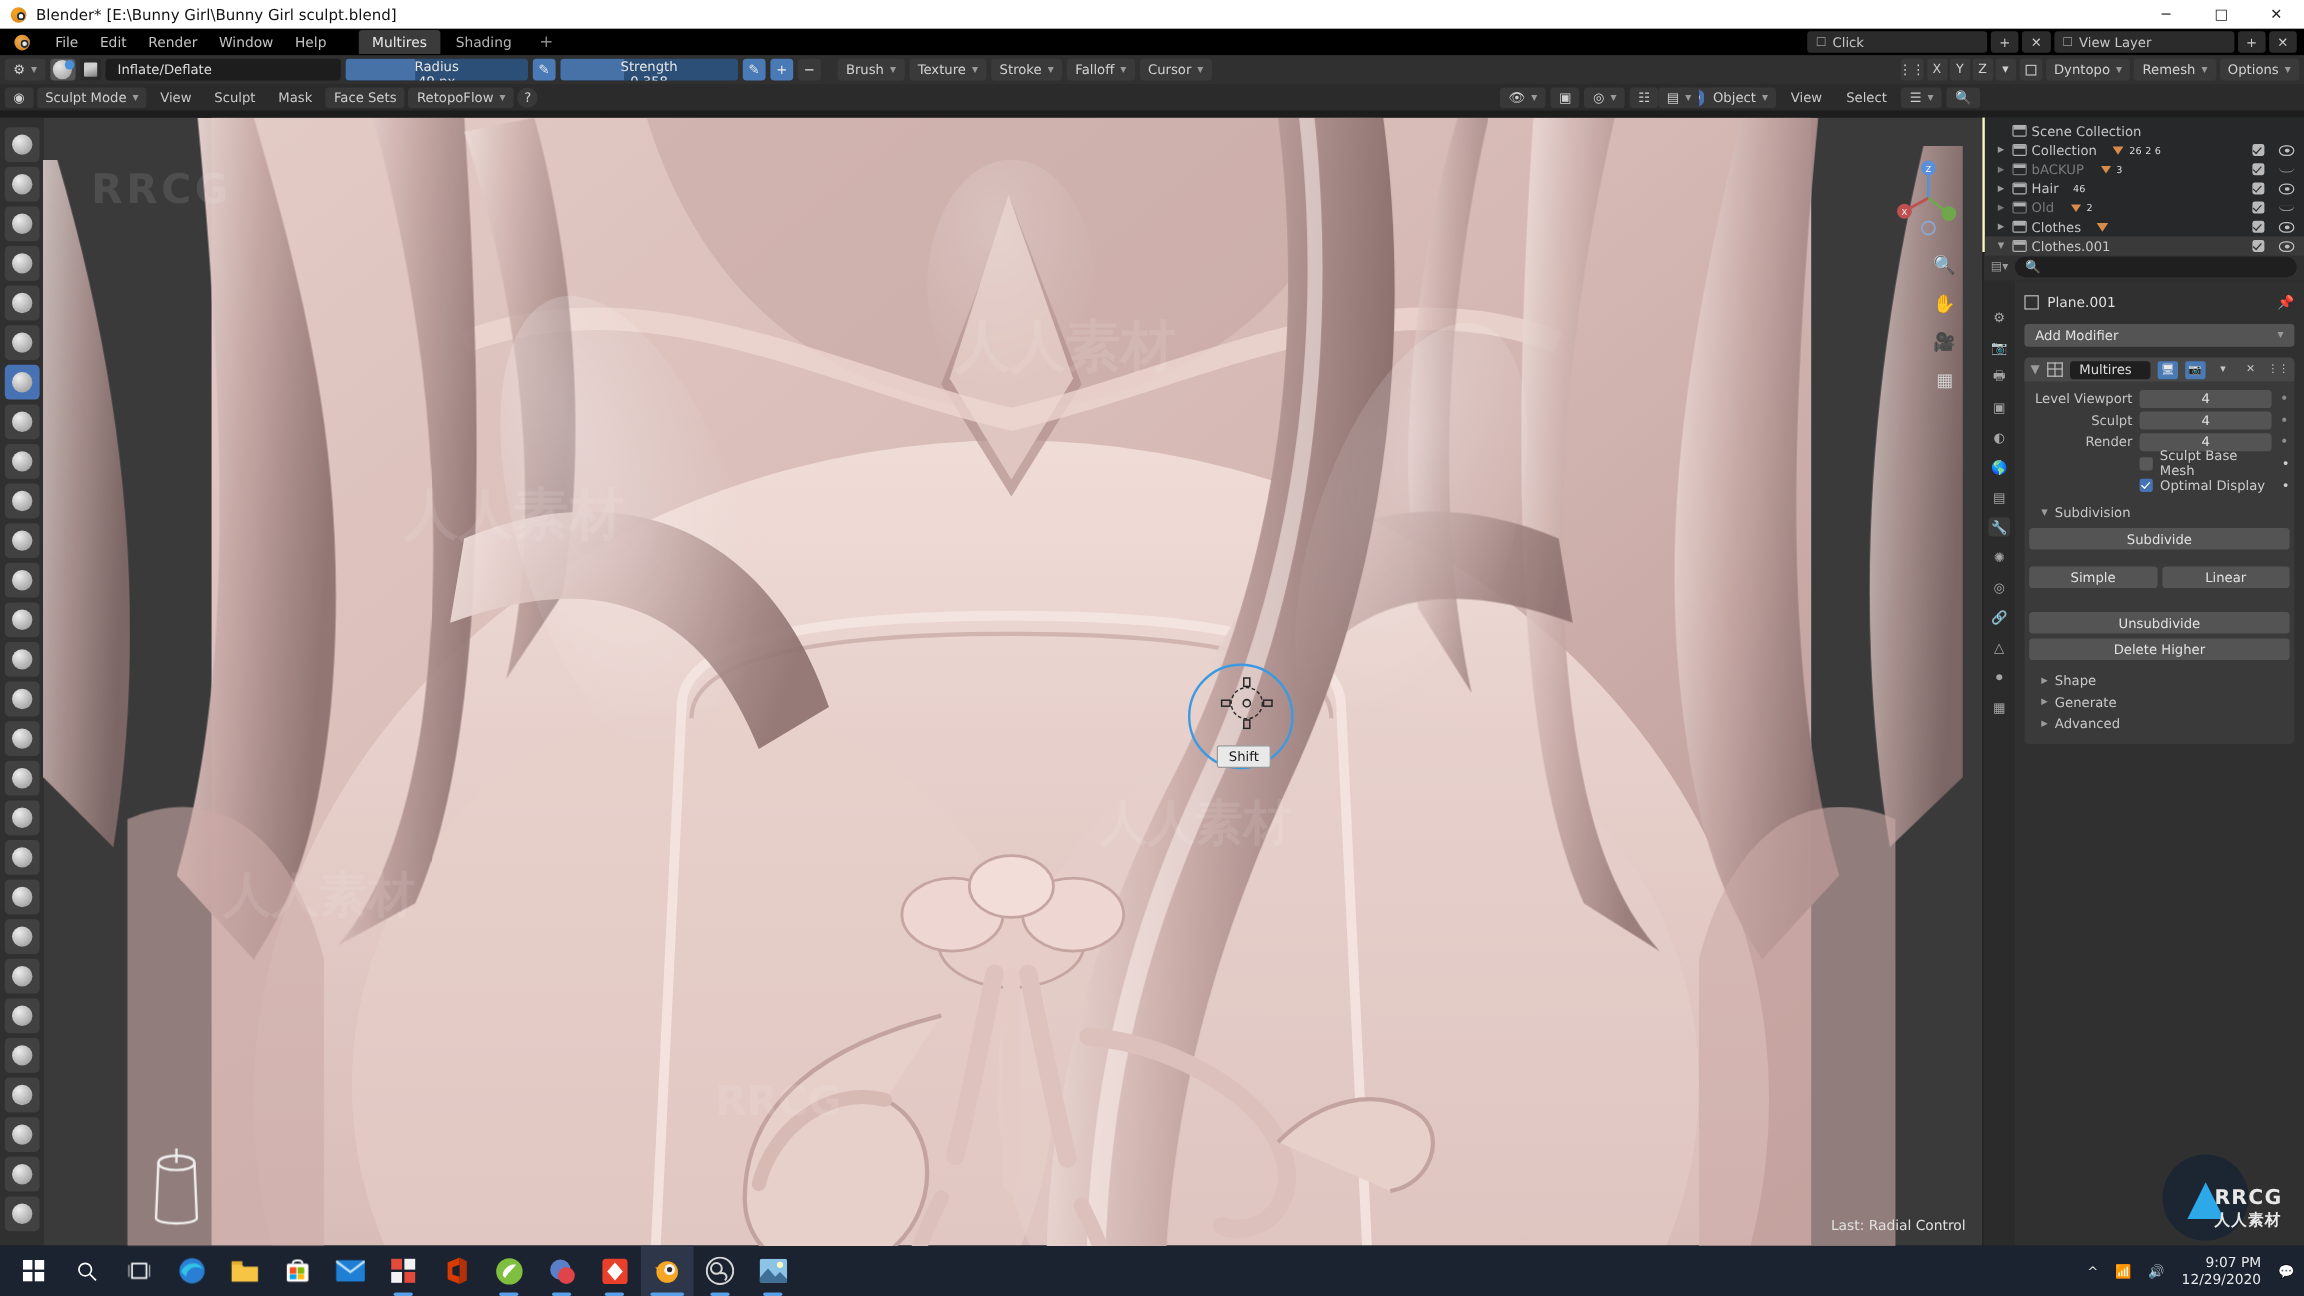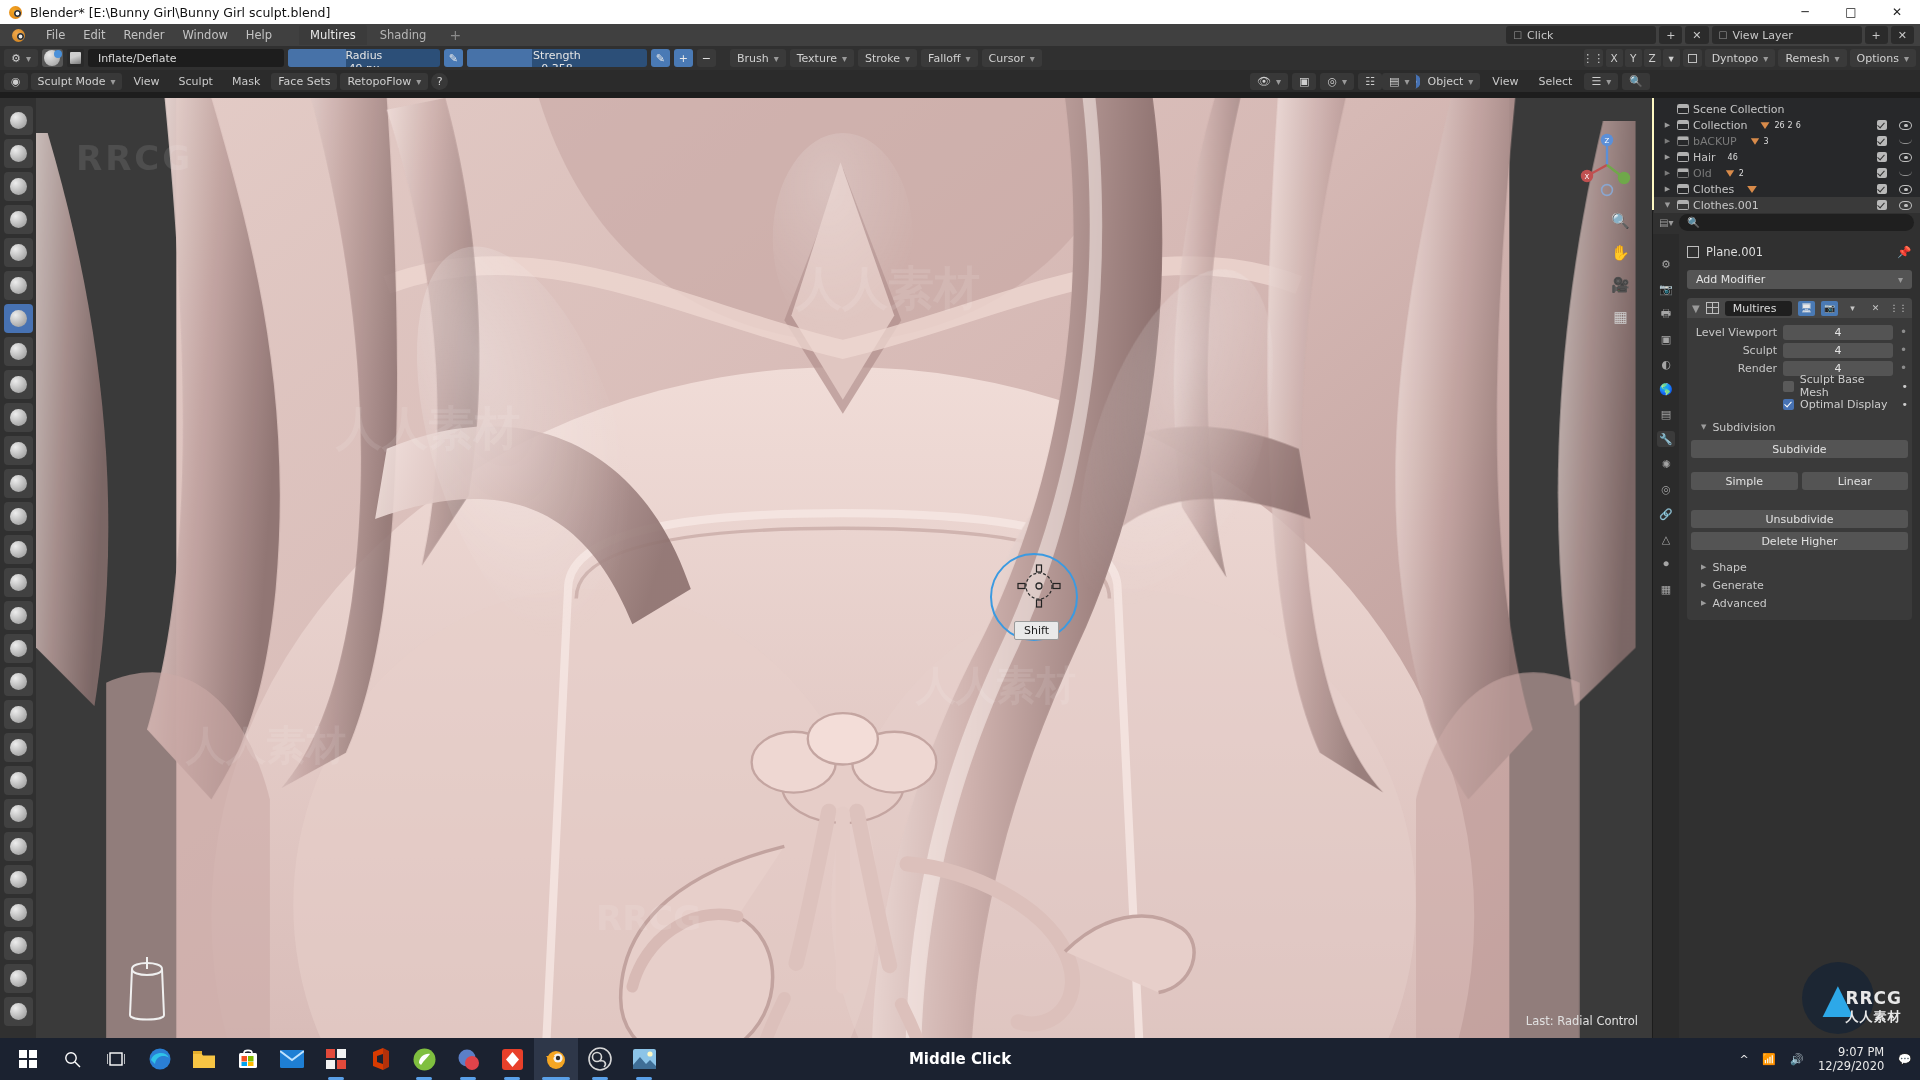--- a/index.html
+++ b/index.html
@@ -13,21 +13,21 @@
   .winbar .blogo { width:15px; height:15px; margin-right:7px; position:relative; }
   .winbar .blogo::before{content:"";position:absolute;inset:1px;border-radius:50%;
      background:radial-gradient(circle at 35% 35%,#f5a623,#d77b12);}
   .winbar .blogo::after{content:"";position:absolute;left:6px;top:5px;width:7px;height:7px;
      border-radius:50%;background:#fff;box-shadow:inset 0 0 0 1.6px #2b2b2b;}
   .wincontrols { position:absolute; right:0; top:0; height:24px; display:flex; }
   .wincontrols div { width:46px; height:24px; display:flex; align-items:center;
      justify-content:center; font-size:12px; color:#222; }
 
   
-  .topmenu { height:22px; background:#404040; display:flex; align-items:center;
+  .topmenu { height:22px; background:#000000; display:flex; align-items:center;
              font-size:11.5px; color:#c3c3c3; padding-left:6px; position:relative; }
   .topmenu .blogo2{width:17px;height:17px;position:relative;margin:0 10px 0 4px;}
   .topmenu .blogo2::before{content:"";position:absolute;inset:2px;border-radius:50%;
      background:radial-gradient(circle at 35% 35%,#f0a84b,#c97a14);}
   .topmenu .blogo2::after{content:"";position:absolute;left:7px;top:6px;width:7px;height:7px;
      border-radius:50%;background:#e9e9e9;box-shadow:inset 0 0 0 1.6px #2b2b2b;}
   .topmenu .mi { padding:0 9px; line-height:22px; }
   .wtabs { display:flex; align-items:center; margin-left:18px; gap:2px; }
   .wtab { font-size:11.5px; padding:3px 11px; border-radius:3px 3px 0 0; color:#b6b6b6; }
   .wtab.active { background:#3b3b3b; color:#e8e8e8; }
@@ -276,21 +276,21 @@
     </span>
     <span class="brushprev blue"></span>
     <span class="thumb"></span>
     <span class="namefield">Inflate/Deflate</span>
     <span class="slider" style="width:152px">
       <span class="fill" style="width:38%"></span>
       <span>Radius</span>
       <span>49 px</span>
     </span>
     <span class="minibtn">✎</span>
-    <span class="slider" style="width:180px">
+    <span class="slider" style="width:148px">
       <span class="fill" style="width:36%"></span>
       <span>Strength</span>
       <span>0.358</span>
     </span>
     <span class="minibtn">✎</span>
     <span class="minibtn">+</span>
     <span class="minibtn dark">−</span>
     <span class="sep"></span>
     <span class="tbtn">
       <span>Brush</span>
@@ -921,21 +921,20 @@
         </svg>
     </div>
     <div class="tbicon run">
       <svg width="23" height="20" viewBox="0 0 23 20">
           <rect x="0" y="0" width="23" height="20" rx="2" fill="#8cc4e8"></rect>
         <path d="M0,16 L7,8 L13,15 L17,11 L23,17 L23,20 L0,20 Z" fill="#3f6e96"></path>
         <circle cx="17" cy="5" r="2.6" fill="#fff9c4"></circle>
         </svg>
     </div>
 
-    <div class="midclick">Middle Click</div>
 
     <div class="tray">
       <span>^</span>
       <span>📶</span>
       <span>🔊</span>
       <span class="clock">
         <div>9:07 PM</div>
         <div>12/29/2020</div>
       </span>
       <span>💬</span>

